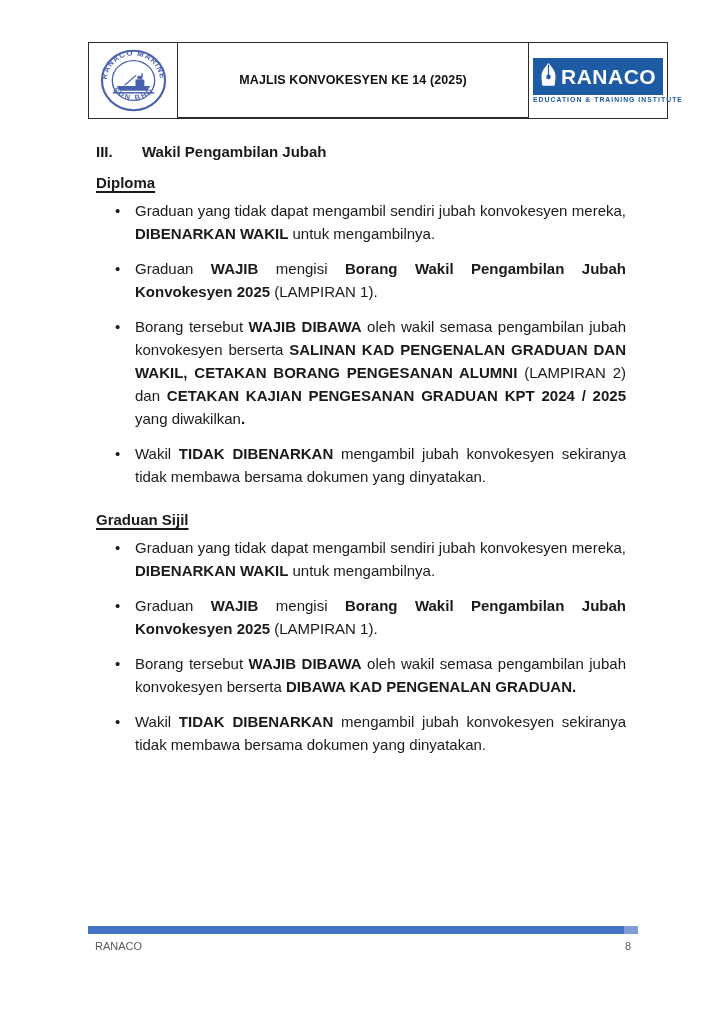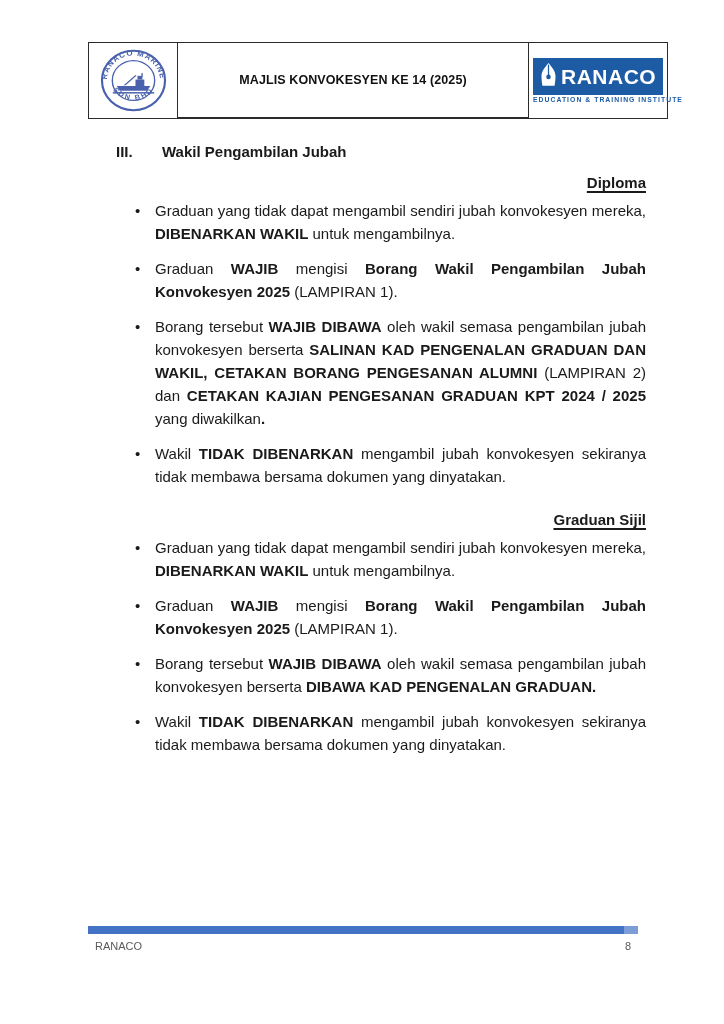--- a/index.html
+++ b/index.html
@@ -35,26 +35,26 @@
   .brand-name {
     color:#ffffff; font-weight:bold; font-size:21px; letter-spacing:0.5px; line-height:1;
     margin-left:2px;
   }
   .brand-sub {
     color:#1d5ba4; font-weight:bold; font-size:6.8px; letter-spacing:1.05px;
     margin-top:1.5px; white-space:nowrap;
   }
 
   
-  .content { position:absolute; left:116px; top:141px; width:530px; font-size:15px; line-height:1.533; }
+  .content { position:absolute; left:96px; top:141px; width:530px; font-size:15px; line-height:1.533; }
   .section-head { display:flex; font-weight:bold; margin-bottom:8px; }
   .section-numeral { width:46px; flex:0 0 46px; }
   .subsection h3 {
     font-size:15px; font-weight:bold; margin-bottom:5px;
-    text-decoration:underline; text-decoration-thickness:1.5px; text-underline-offset:3px;text-align:right;
+    text-decoration:underline; text-decoration-thickness:1.5px; text-underline-offset:3px;
   }
   .subsection.second { margin-top:20px; }
   ul.blist { list-style:none; }
   li.bullet { position:relative; padding-left:39px; text-align:justify; margin-bottom:12px; }
   li.bullet .marker { position:absolute; left:19px; top:0; }
   li.bullet .b { font-weight:bold; }
 
   
   .footer-bar {
     position:absolute; left:88px; top:926px; width:550px; height:8px;

